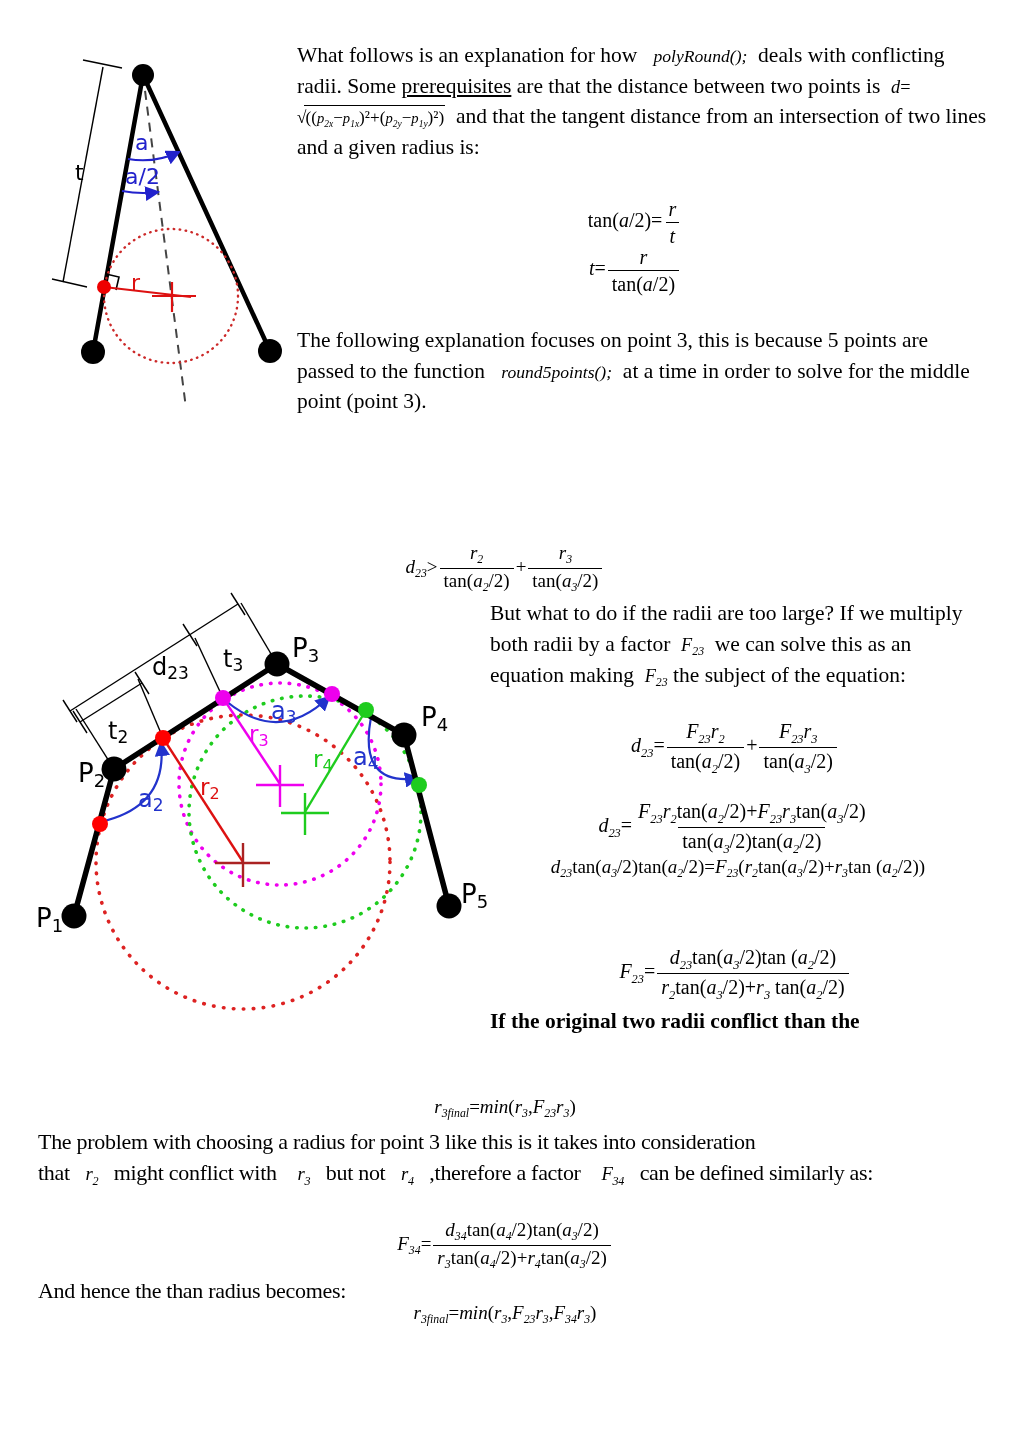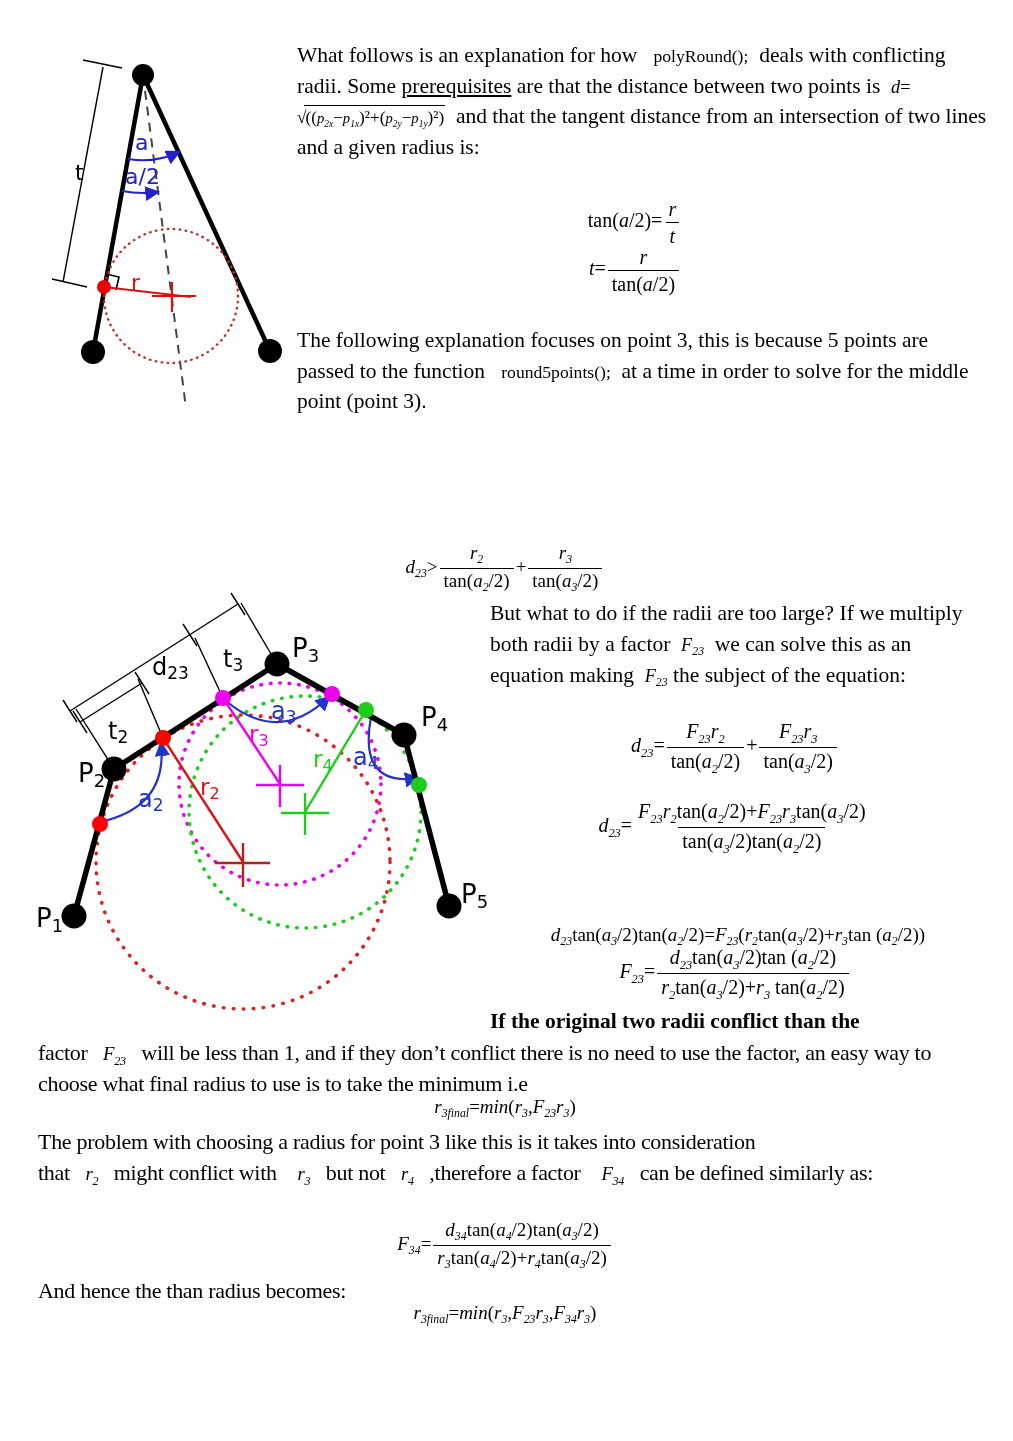--- a/index.html
+++ b/index.html
@@ -8,21 +8,21 @@
     font-family:"Liberation Serif", serif; color:#000; overflow:hidden;
   }
   .para {
     position:absolute; font-size:21.5px; line-height:1.43; white-space:pre-wrap;
   }
   .narrow { font-size:22px; line-height:1.38; letter-spacing:-0.3px; }
   
   .tk-t  { }
   .tk-u  { text-decoration:underline; }
   .tk-v  { font-style:italic; }
-  .tk-fn { font-size:0.82em; }
+  .tk-fn { font-style:italic; font-size:0.82em; }
   .tk-mt { font-size:0.85em; }
   .para .tk-v { font-size:0.85em; }
   .tk-s  { font-style:italic; font-size:0.62em; vertical-align:-0.38em; }
   .para .tk-s { font-size:0.55em; }
   
   .sqrt { display:inline-block; white-space:nowrap; font-size:0.8em;text-align:center; }
   .sqrt .radsign { display:inline-block; margin-right:-2px; }
   .sqrt .radicand { display:inline-block; border-top:1.2px solid #000; padding:0 1px; }
   
   .eq { position:absolute; display:flex; justify-content:center; font-size:20px; }
@@ -195,31 +195,30 @@
   <div class="para" style="left:490px; top:598px; width:497px;"><span class="tk-t">But what to do if the radii are too large? If we multiply both radii by a factor  </span><span class="tk-v">F</span><span class="tk-s">23</span><span class="tk-t">  we can solve this as an equation making  </span><span class="tk-v">F</span><span class="tk-s">23</span><span class="tk-t"> the subject of the equation:</span></div>
 
   <div class="eq" style="left:490px; top:718px; width:490px;">
     <span class="eq-inner"><span class="tk-v">d</span><span class="tk-s">23</span><span class="tk-t">=</span><span class="frac"><span class="num"><span class="tk-v">F</span><span class="tk-s">23</span><span class="tk-v">r</span><span class="tk-s">2</span></span><span class="den"><span class="tk-t">tan(</span><span class="tk-v">a</span><span class="tk-s">2</span><span class="tk-t">/2)</span></span></span><span class="tk-t">+</span><span class="frac"><span class="num"><span class="tk-v">F</span><span class="tk-s">23</span><span class="tk-v">r</span><span class="tk-s">3</span></span><span class="den"><span class="tk-t">tan(</span><span class="tk-v">a</span><span class="tk-s">3</span><span class="tk-t">/2)</span></span></span></span>
   </div>
 
   <div class="eq" style="left:490px; top:798px; width:490px;">
     <span class="eq-inner"><span class="tk-v">d</span><span class="tk-s">23</span><span class="tk-t">=</span><span class="frac"><span class="num"><span class="tk-v">F</span><span class="tk-s">23</span><span class="tk-v">r</span><span class="tk-s">2</span><span class="tk-t">tan(</span><span class="tk-v">a</span><span class="tk-s">2</span><span class="tk-t">/2)+</span><span class="tk-v">F</span><span class="tk-s">23</span><span class="tk-v">r</span><span class="tk-s">3</span><span class="tk-t">tan(</span><span class="tk-v">a</span><span class="tk-s">3</span><span class="tk-t">/2)</span></span><span class="den"><span class="tk-t">tan(</span><span class="tk-v">a</span><span class="tk-s">3</span><span class="tk-t">/2)tan(</span><span class="tk-v">a</span><span class="tk-s">2</span><span class="tk-t">/2)</span></span></span></span>
   </div>
 
-  <div class="eq eqsmall" style="left:478px; top:924px; width:520px;">
+  <div class="eq eqsmall" style="left:478px; top:856px; width:520px;">
     <span class="eq-inner"><span class="tk-v">d</span><span class="tk-s">23</span><span class="tk-t">tan(</span><span class="tk-v">a</span><span class="tk-s">3</span><span class="tk-t">/2)tan(</span><span class="tk-v">a</span><span class="tk-s">2</span><span class="tk-t">/2)=</span><span class="tk-v">F</span><span class="tk-s">23</span><span class="tk-t">(</span><span class="tk-v">r</span><span class="tk-s">2</span><span class="tk-t">tan(</span><span class="tk-v">a</span><span class="tk-s">3</span><span class="tk-t">/2)+</span><span class="tk-v">r</span><span class="tk-s">3</span><span class="tk-t">tan (</span><span class="tk-v">a</span><span class="tk-s">2</span><span class="tk-t">/2))</span></span>
   </div>
 
   <div class="eq" style="left:490px; top:944px; width:490px;">
     <span class="eq-inner"><span class="tk-v">F</span><span class="tk-s">23</span><span class="tk-t">=</span><span class="frac"><span class="num"><span class="tk-v">d</span><span class="tk-s">23</span><span class="tk-t">tan(</span><span class="tk-v">a</span><span class="tk-s">3</span><span class="tk-t">/2)tan (</span><span class="tk-v">a</span><span class="tk-s">2</span><span class="tk-t">/2)</span></span><span class="den"><span class="tk-v">r</span><span class="tk-s">2</span><span class="tk-t">tan(</span><span class="tk-v">a</span><span class="tk-s">3</span><span class="tk-t">/2)+</span><span class="tk-v">r</span><span class="tk-s">3</span><span class="tk-t"> tan(</span><span class="tk-v">a</span><span class="tk-s">2</span><span class="tk-t">/2)</span></span></span></span>
   </div>
 
   <div class="para" style="left:490px; top:1006px; width:497px;font-weight:bold;"><span class="tk-t">If the original two radii conflict than the</span></div>
 
-  <div class="para narrow" style="left:38px; top:1038px; width:912px;"><span class="tk-t">factor   </span><span class="tk-v">F</span><span class="tk-s">23</span><span class="tk-t">   will be less than 1, and if they don’t conflict there is no need to use the factor, an easy way to choose what final radius to use is to take the minimum i.e</span></div>
 
   <div class="eq eqsmall" style="left:40px; top:1096px; width:930px;">
     <span class="eq-inner"><span class="tk-v">r</span><span class="tk-s">3final</span><span class="tk-t">=</span><span class="tk-v">min</span><span class="tk-t">(</span><span class="tk-v">r</span><span class="tk-s">3</span><span class="tk-t">,</span><span class="tk-v">F</span><span class="tk-s">23</span><span class="tk-v">r</span><span class="tk-s">3</span><span class="tk-t">)</span></span>
   </div>
 
   <div class="para narrow" style="left:38px; top:1127px; width:940px;"><span class="tk-t">The problem with choosing a radius for point 3 like this is it takes into consideration</span></div>
   <div class="para narrow" style="left:38px; top:1158px; width:920px;"><span class="tk-t">that   </span><span class="tk-v">r</span><span class="tk-s">2</span><span class="tk-t">   might conflict with    </span><span class="tk-v">r</span><span class="tk-s">3</span><span class="tk-t">   but not   </span><span class="tk-v">r</span><span class="tk-s">4</span><span class="tk-t">   ,therefore a factor    </span><span class="tk-v">F</span><span class="tk-s">34</span><span class="tk-t">   can be defined similarly as:</span></div>
 
   <div class="eq eqsmall" style="left:40px; top:1218px; width:930px;">
     <span class="eq-inner"><span class="tk-v">F</span><span class="tk-s">34</span><span class="tk-t">=</span><span class="frac"><span class="num"><span class="tk-v">d</span><span class="tk-s">34</span><span class="tk-t">tan(</span><span class="tk-v">a</span><span class="tk-s">4</span><span class="tk-t">/2)tan(</span><span class="tk-v">a</span><span class="tk-s">3</span><span class="tk-t">/2)</span></span><span class="den"><span class="tk-v">r</span><span class="tk-s">3</span><span class="tk-t">tan(</span><span class="tk-v">a</span><span class="tk-s">4</span><span class="tk-t">/2)+</span><span class="tk-v">r</span><span class="tk-s">4</span><span class="tk-t">tan(</span><span class="tk-v">a</span><span class="tk-s">3</span><span class="tk-t">/2)</span></span></span></span>

